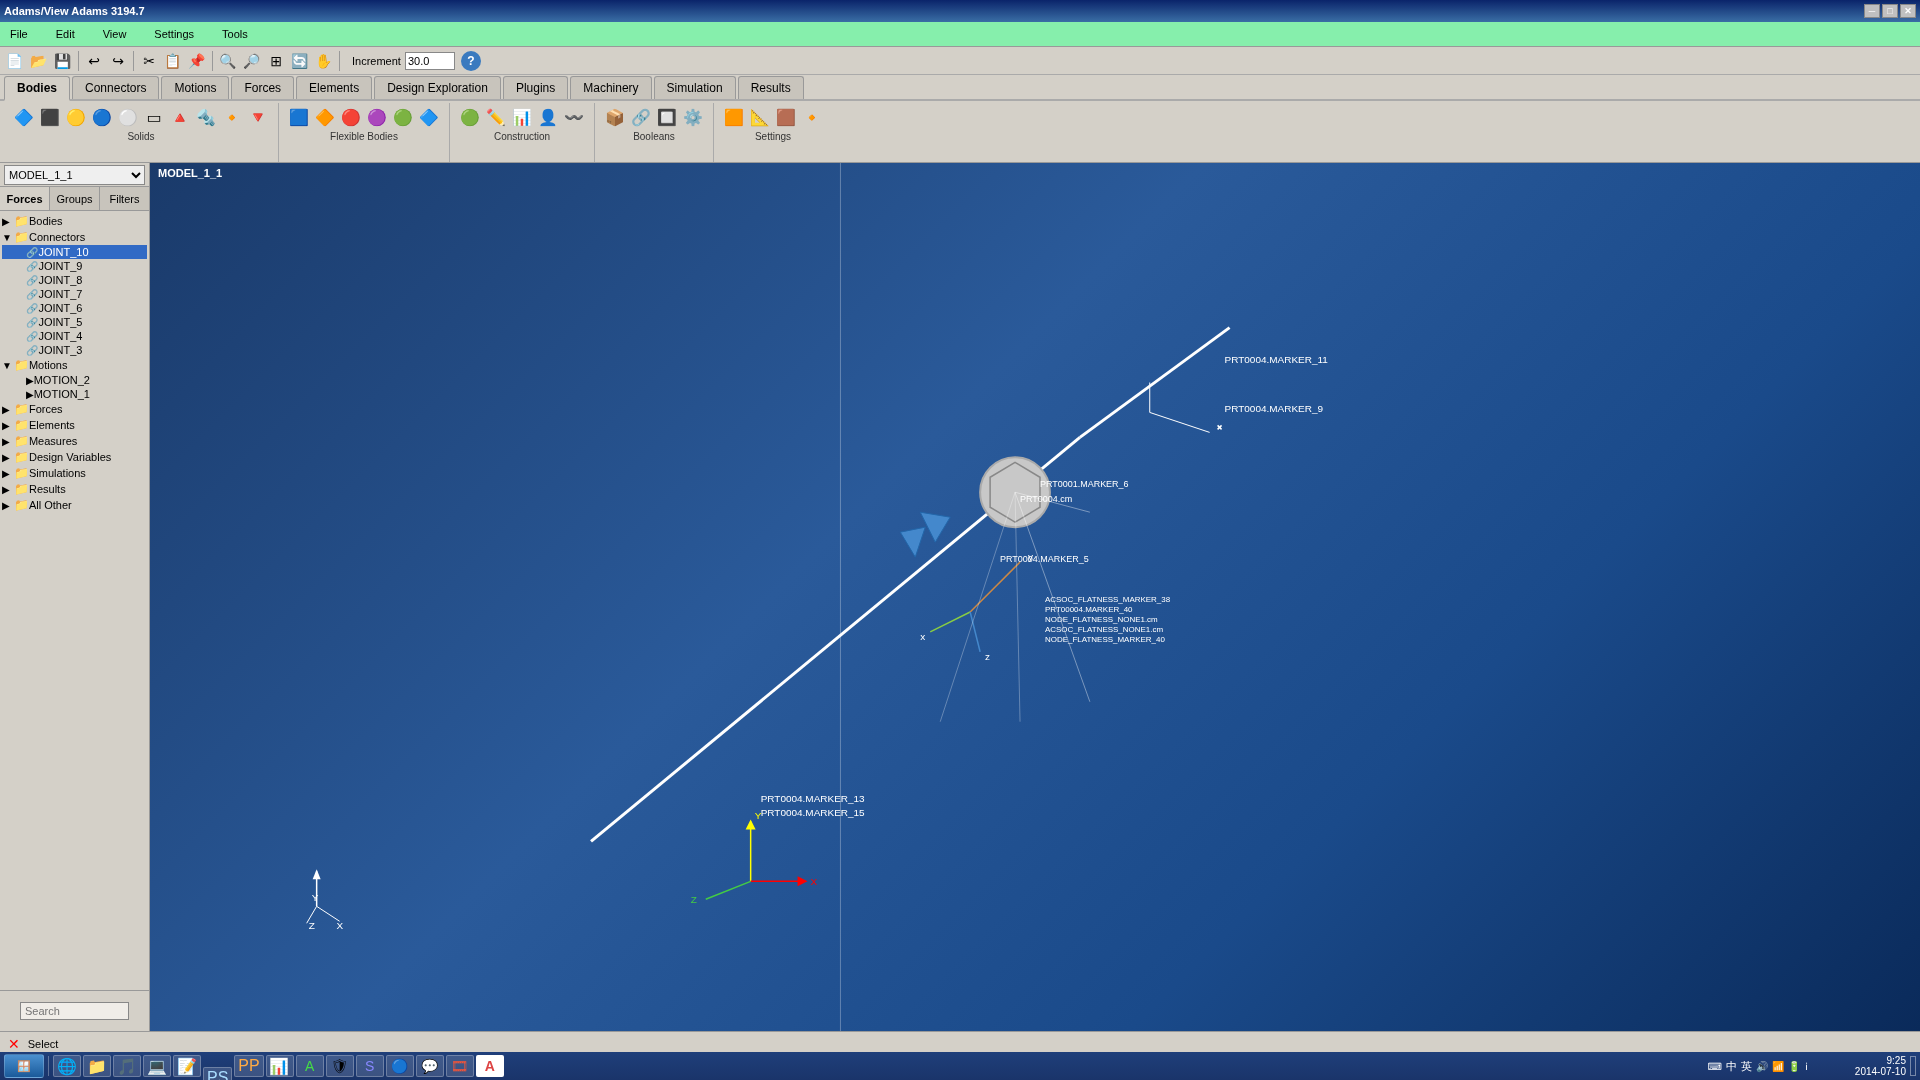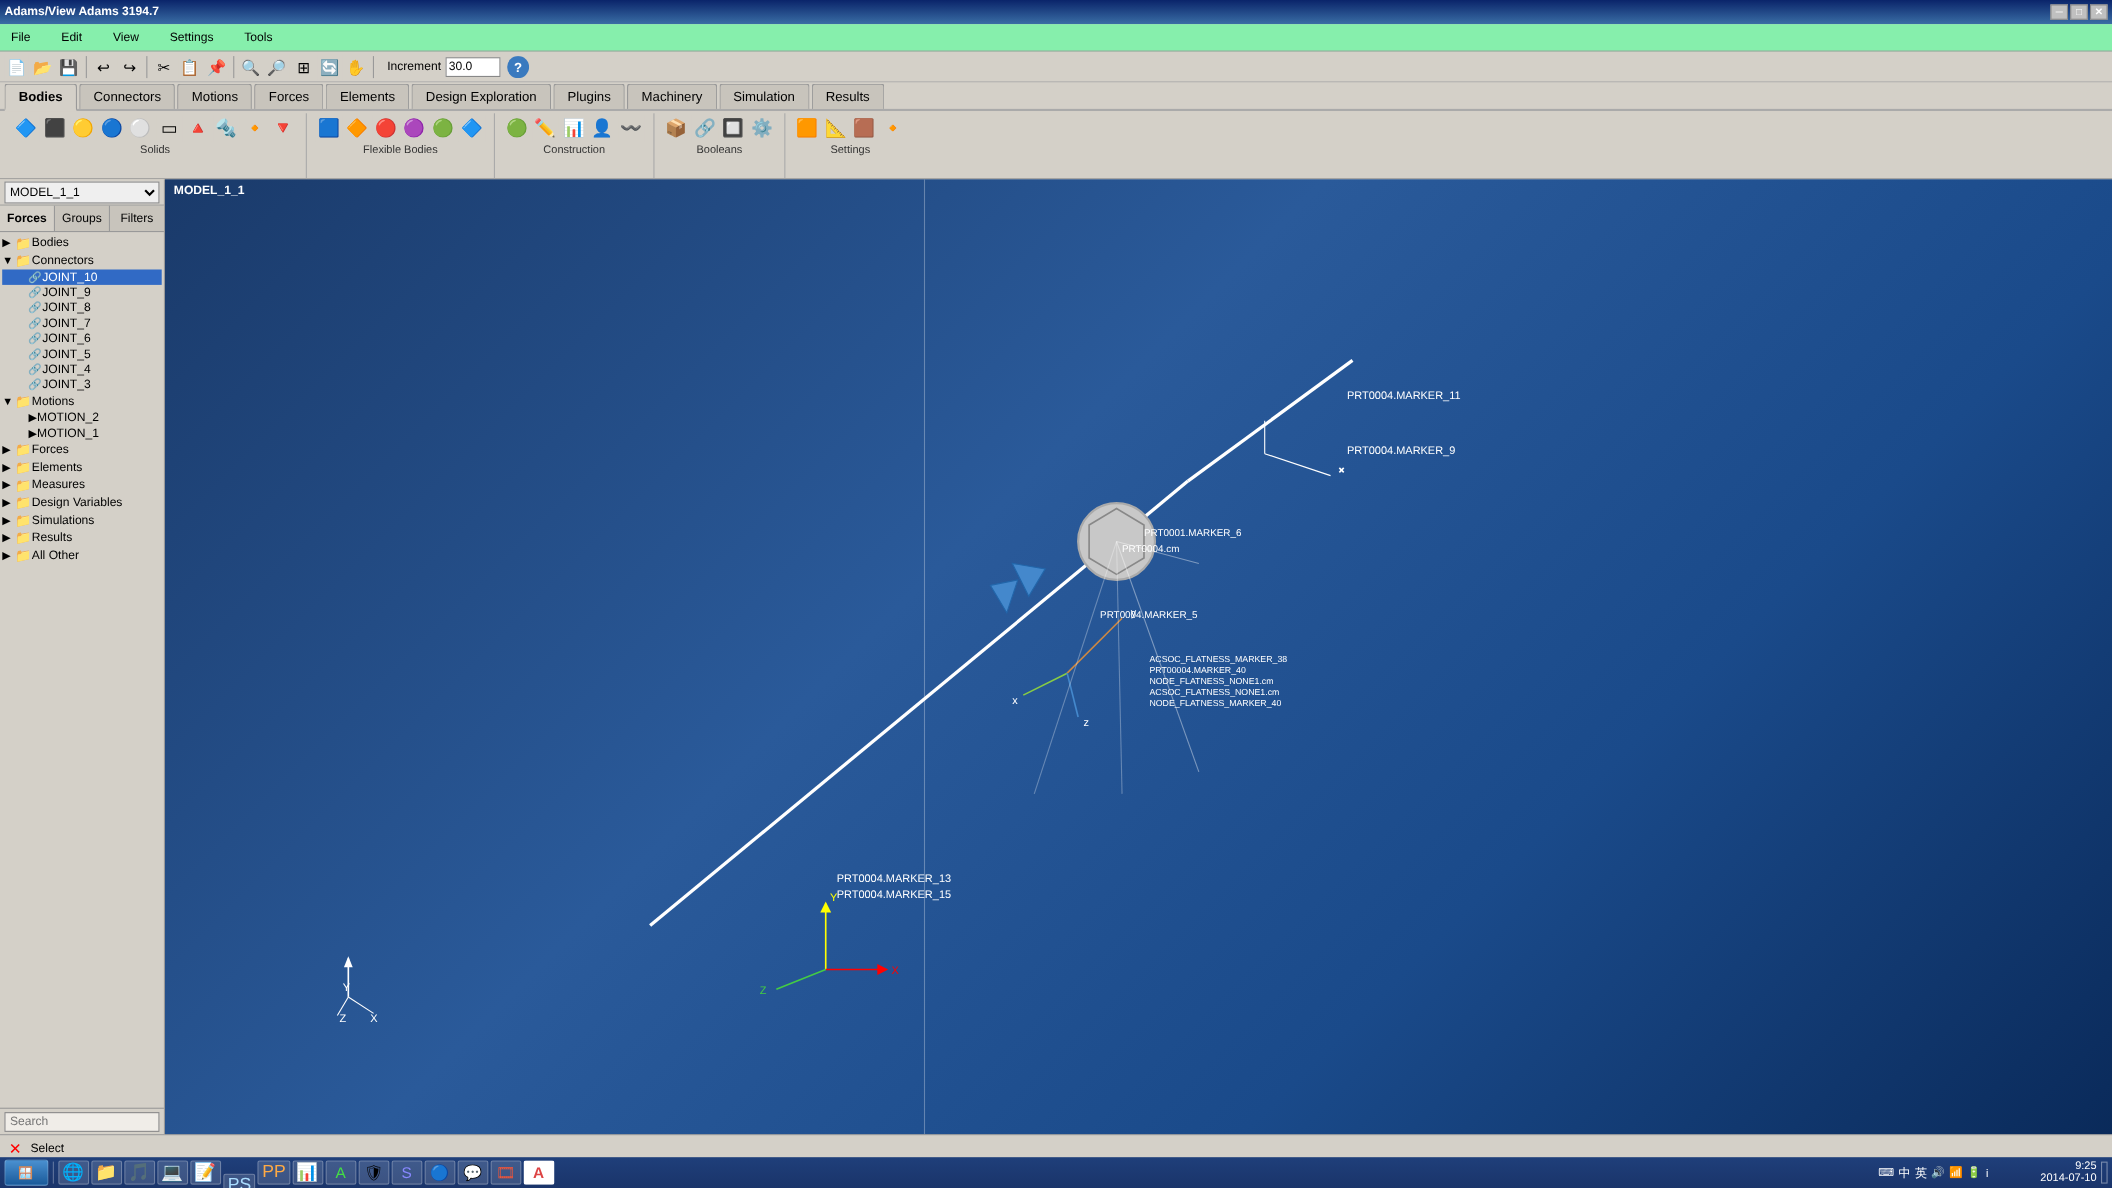--- a/index.html
+++ b/index.html
@@ -201,21 +201,21 @@
       padding: 1px 0;
       cursor: pointer;
       white-space: nowrap;
     }
     .tree-item.selected { background: #316ac5; color: white; }
     .tree-indent { display: inline-block; width: 12px; }
     .tree-expand { width: 12px; font-size: 10px; cursor: pointer; }
 
     
     #search-area {
-      padding: 4px;
+      padding: 20px;
       border-top: 1px solid #999;
       height: 24px;
       display: flex;
       align-items: center;
     }
     #search-input {
       width: 100%;
       height: 18px;
       font-size: 11px;
       border: 1px solid #888;

